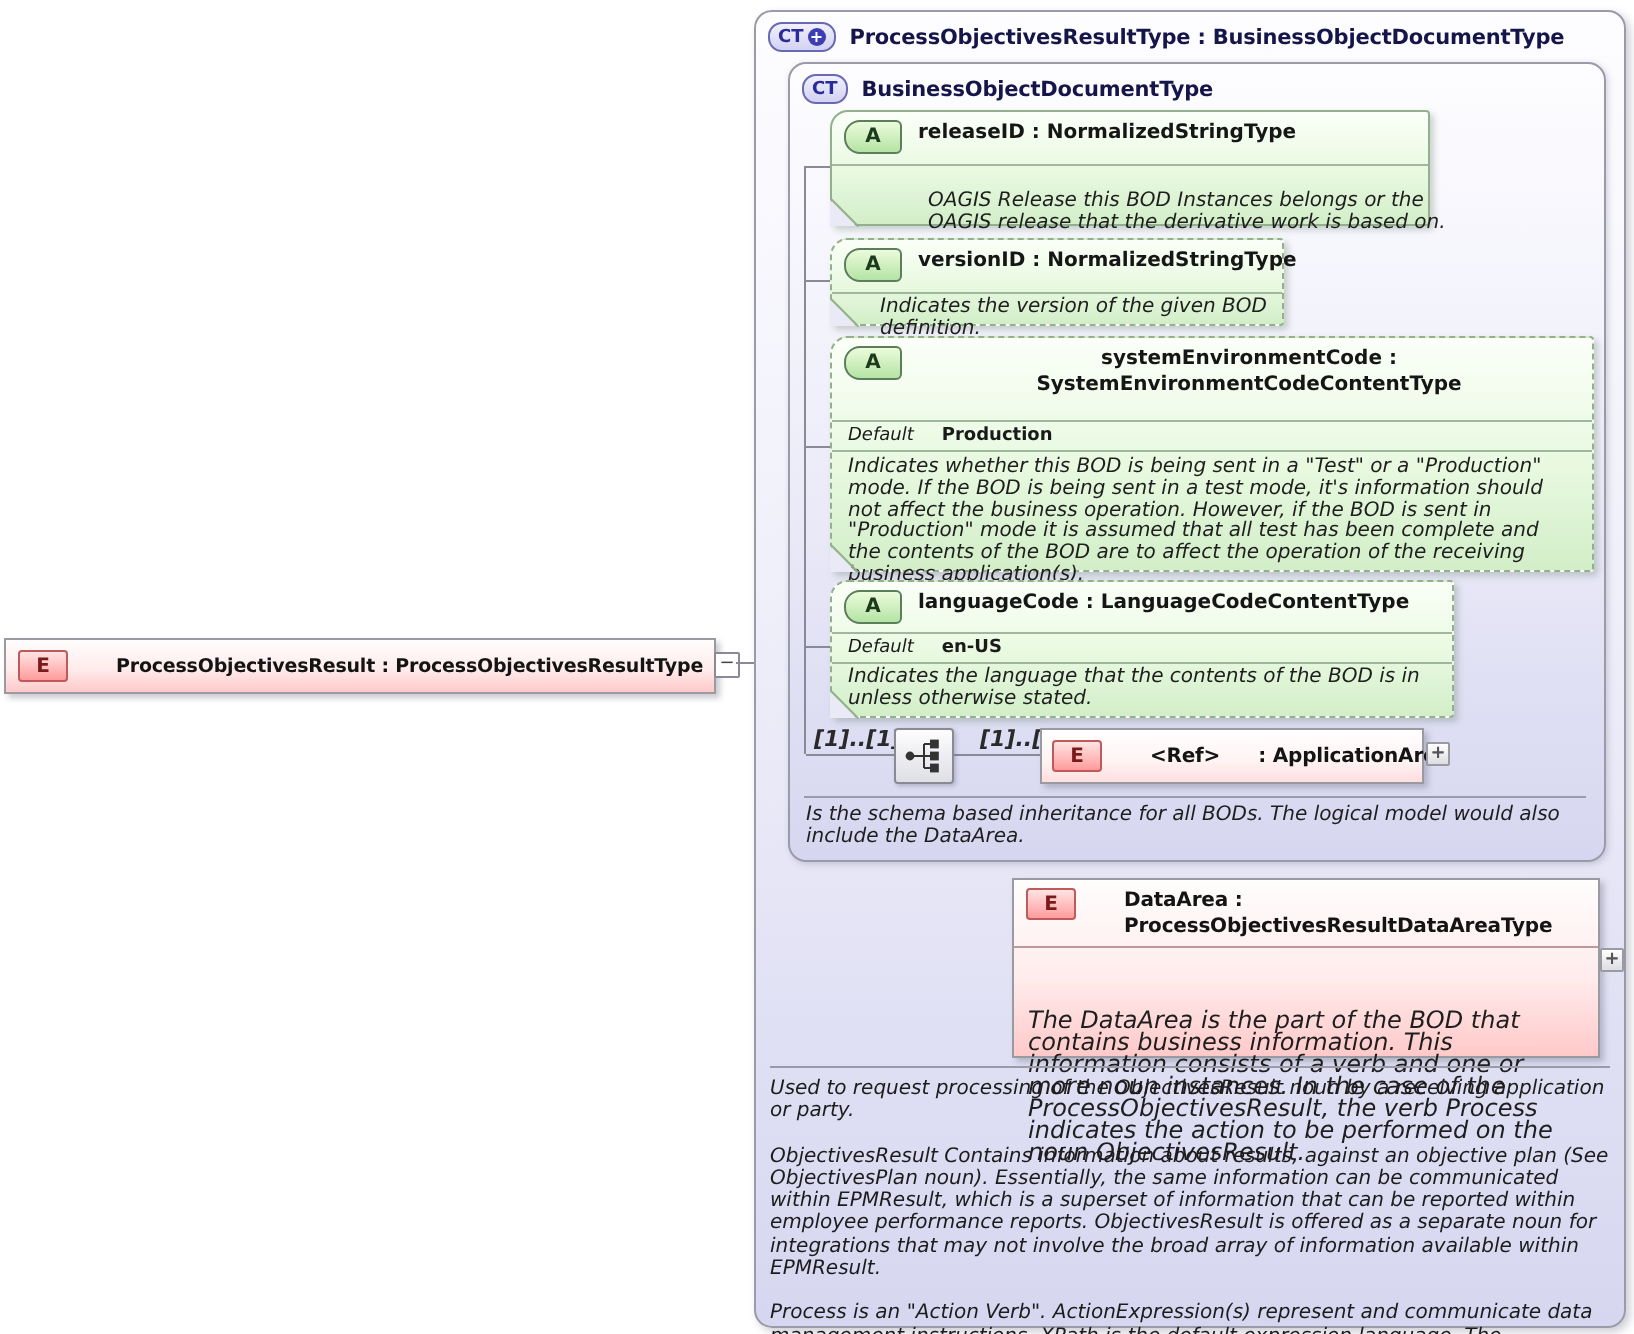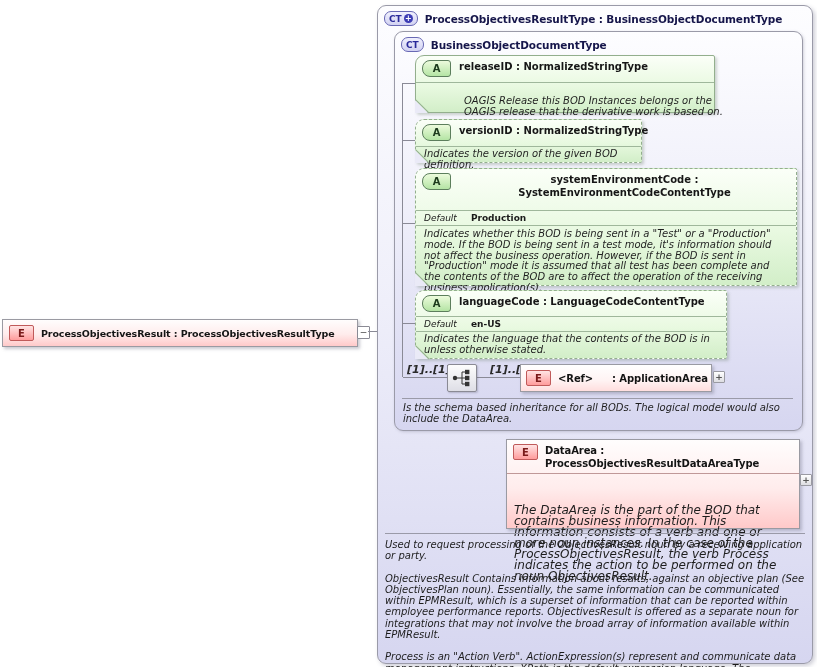--- a/index.html
+++ b/index.html
@@ -33,21 +33,21 @@
   .badge-e{display:inline-flex;align-items:center;justify-content:center;flex:none;
             width:23px;height:14px;border:1px solid #c05a5a;border-radius:2px;
             background:linear-gradient(180deg,#ffe4e4,#ff9c9c);
             font-weight:bold;font-size:10px;color:#7a1a1a;}
 
   
   .e-box{position:absolute;border:1px solid #9a9aa2;
          background:linear-gradient(180deg,#fffdfd 0%,#ffecec 55%,#ffc9c9 100%);
          box-shadow:2px 2px 3px rgba(100,100,120,.35);}
   .e-head{display:flex;align-items:center;gap:7px;padding:5px 6px;white-space:nowrap;}
-  .e-title{font-weight:bold;font-size:9.5px;color:#141414;letter-spacing:-0.1px;}
+  .e-title{font-weight:bold;font-size:9.5px;color:#141414;letter-spacing:-0.1px;margin-left:17px;}
 
   
   .a-box{position:absolute;border:1px solid #93af8d;
          background:linear-gradient(180deg,#fbfff8 0%,#e8f9e0 55%,#d2eec8 100%);
          border-radius:9px 2px 2px 2px;box-shadow:2px 2px 3px rgba(100,120,100,.30);}
   .a-box.dashed{border-style:dashed;}
   .a-head{display:flex;align-items:flex-start;gap:8px;padding:4px 6px 2px 6px;}
   .a-title{font-weight:bold;font-size:10px;color:#161616;line-height:13px;}
   .a-title.center{flex:1;text-align:center;overflow-wrap:anywhere;}
   .a-title.nowrap{white-space:nowrap;}
@@ -137,21 +137,21 @@
         <div class="chamfer"></div>
         <div class="chamfer-line"></div>
       </div>
 
       <div class="a-box dashed" style="left:20px;top:87px;width:225px;height:42px;">
         <div class="a-head">
           <span class="badge-a">A</span>
           <span class="a-title nowrap">versionID : NormalizedStringType</span>
         </div>
         <div class="sep" style="top:26px;"></div>
-        <div class="doc" style="left:8px;top:29px;width:210px;">Indicates the version of the given BOD definition.</div>
+        <div class="doc" style="left:24px;top:29px;width:210px;">Indicates the version of the given BOD definition.</div>
         <div class="chamfer"></div>
         <div class="chamfer-line"></div>
       </div>
 
       <div class="a-box dashed" style="left:20px;top:136px;width:380px;height:116px;">
         <div class="a-head">
           <span class="badge-a">A</span>
           <span class="a-title center">systemEnvironmentCode : SystemEnvironmentCodeContentType</span>
         </div>
         <div class="sep" style="top:41px;"></div>

